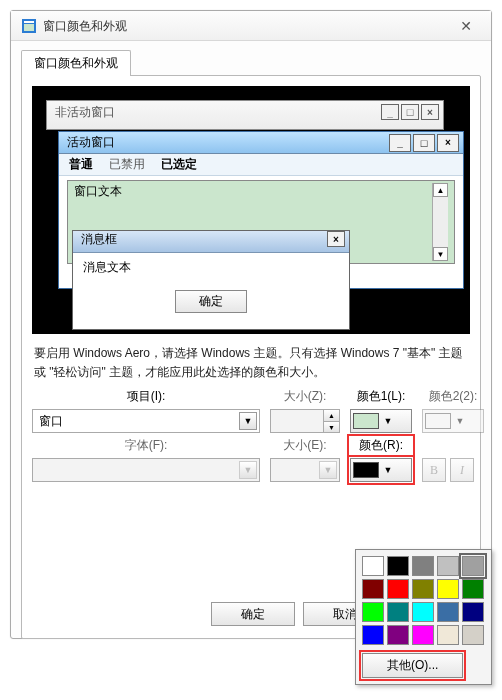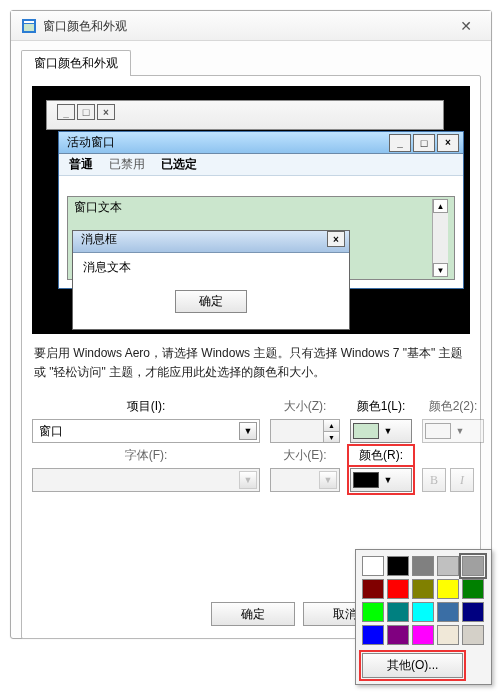--- a/index.html
+++ b/index.html
@@ -87,21 +87,21 @@
     color: #000; font-weight: 500;
     border-bottom: 1px solid #6b89a8;
   }
   .menu-row {
     display: flex; gap: 16px; padding: 2px 10px; font-size: 12px;
     background: #eef5fb; border-bottom: 1px solid #c6d6e4;
     color: #555;
   }
   .menu-row .sel { color: #000; font-weight: bold; }
   .content-area {
-    margin: 20px 8px 0 8px; height: 84px;
+    margin: 4px 8px 0 8px; height: 84px;
     border: 1px solid #888; background: #cbe6cd;
     position: relative; padding: 2px 6px;
     display: flex;
   }
   .content-area .txt { flex: 1; }
   .scroll-stub {
     width: 16px; border-left: 1px solid #a9a9a9;
     background: #eee;
     display: flex; flex-direction: column; justify-content: space-between;
   }
@@ -123,21 +123,21 @@
   .msgbox .hdr .t { flex: 1; }
   .msgbox .body { padding: 6px 10px; }
   .msgbox .btn-row { display: flex; justify-content: center; margin-top: 14px;}
   .small-btn {
     min-width: 72px; padding: 2px 10px; border: 1px solid #888;
     background: linear-gradient(#fdfdfd,#e6e6e6);
     text-align: center;
   }
 
   
-  .desc { margin: 10px 2px 16px 2px; line-height: 1.6; color: #222; }
+  .desc { margin: 10px 2px 6px 2px; line-height: 1.6; color: #222; }
   .form-grid {
     display: grid;
     grid-template-columns: 228px 70px 62px 62px;
     column-gap: 10px;
     row-gap: 4px;
     align-items: center;
   }
   .lbl { color: #666; text-align: center; }
   .lbl.on { color: #000; }
   .combo {
@@ -230,20 +230,21 @@
     <span class="close-x">✕</span>
   </div>
 
   <div class="tab-area">
     <div class="tab">窗口颜色和外观</div>
     <div class="tab-body">
 
       <div class="preview">
         <div class="win inactive">
           <div class="win-tb">
+            <span class="t">非活动窗口</span>
             <span class="win-btn">_</span>
             <span class="win-btn max">□</span>
             <span class="win-btn">×</span>
           </div>
         </div>
 
         <div class="win active">
           <div class="win-tb">
             <span class="t">活动窗口</span>
             <span class="win-btn big">_</span>

